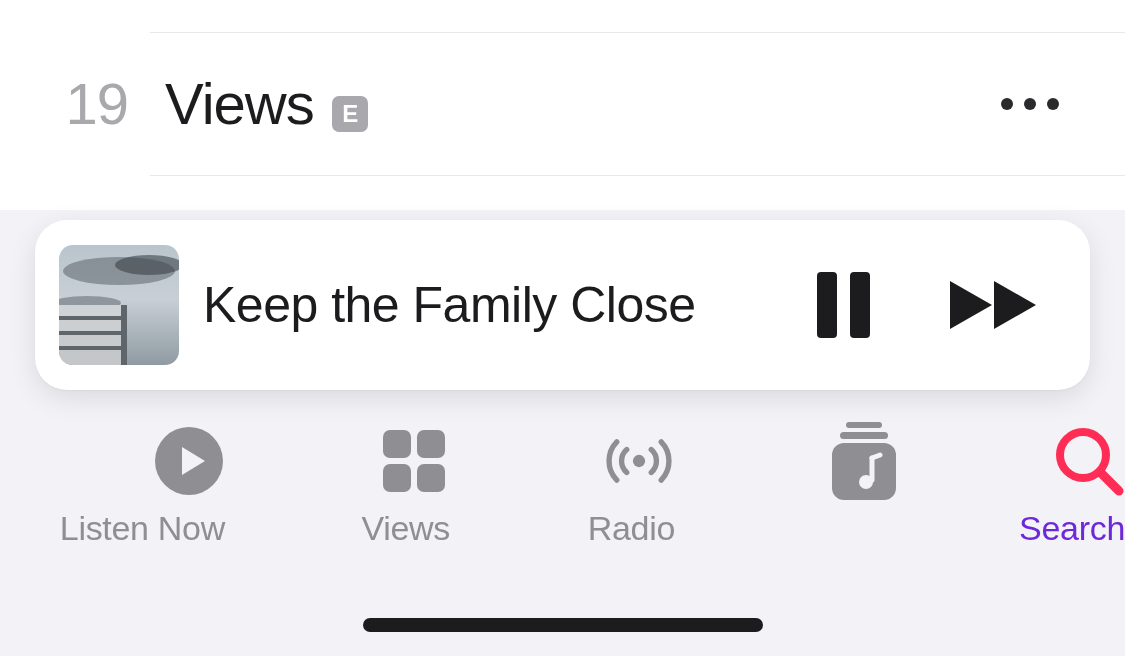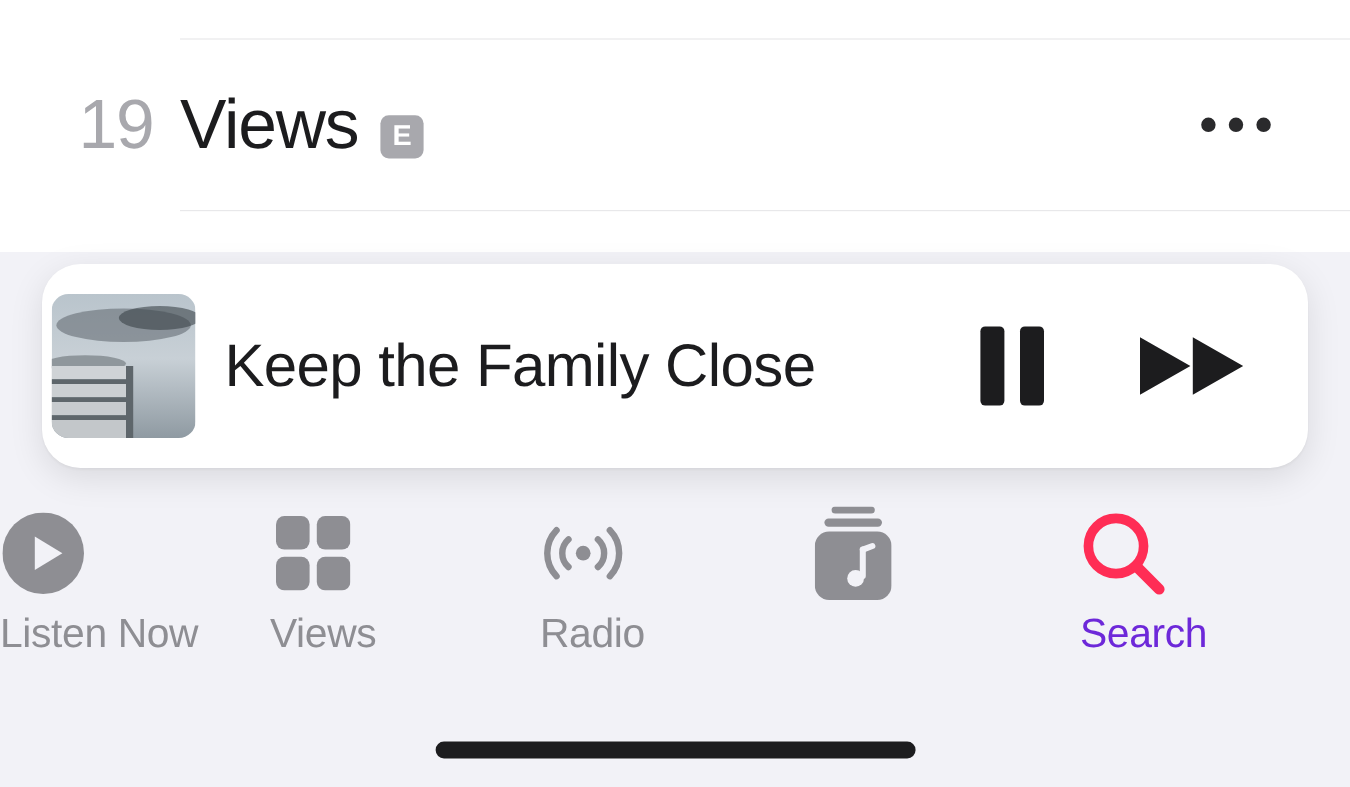--- a/index.html
+++ b/index.html
@@ -44,20 +44,21 @@
       text-align: right;
       padding-right: 22px;
       letter-spacing: -1px;
       padding-left: 11px;
     }
     .track-title {
       font-size: 58px;
       font-weight: 400;
       color: #1c1c1e;
       letter-spacing: -1px;
+      margin-left: 15px;
     }
     .explicit-badge {
       display: inline-flex;
       align-items: center;
       justify-content: center;
       width: 36px;
       height: 36px;
       margin-left: 18px;
       background: #a8a8ad;
       border-radius: 7px;
@@ -96,21 +97,21 @@
       position: absolute;
       top: 220px;
       left: 35px;
       right: 35px;
       height: 170px;
       background: #ffffff;
       border-radius: 32px;
       box-shadow: 0 8px 28px rgba(0,0,0,0.10), 0 1px 2px rgba(0,0,0,0.04);
       display: flex;
       align-items: center;
-      padding: 0 50px 0 8px;
+      padding: 0 50px 0 24px;
     }
     .artwork {
       width: 120px;
       height: 120px;
       border-radius: 14px;
       overflow: hidden;
       flex-shrink: 0;
     }
     .artwork svg { display: block; }
     .np-title {
@@ -147,21 +148,21 @@
       right: 0;
       height: 165px;
       display: flex;
       justify-content: space-around;
       align-items: flex-start;
     }
     .tab {
       flex: 1;
       display: flex;
       flex-direction: column;
-      align-items: flex-start;
+      align-items: flex-end;
       gap: 12px;
       color: #8e8e93;
     }
     .tab.active { color: #6d28d9; }
     .tab-label {
       font-size: 34px;
       font-weight: 400;
       letter-spacing: -0.3px;
     }
     .tab-icon {

